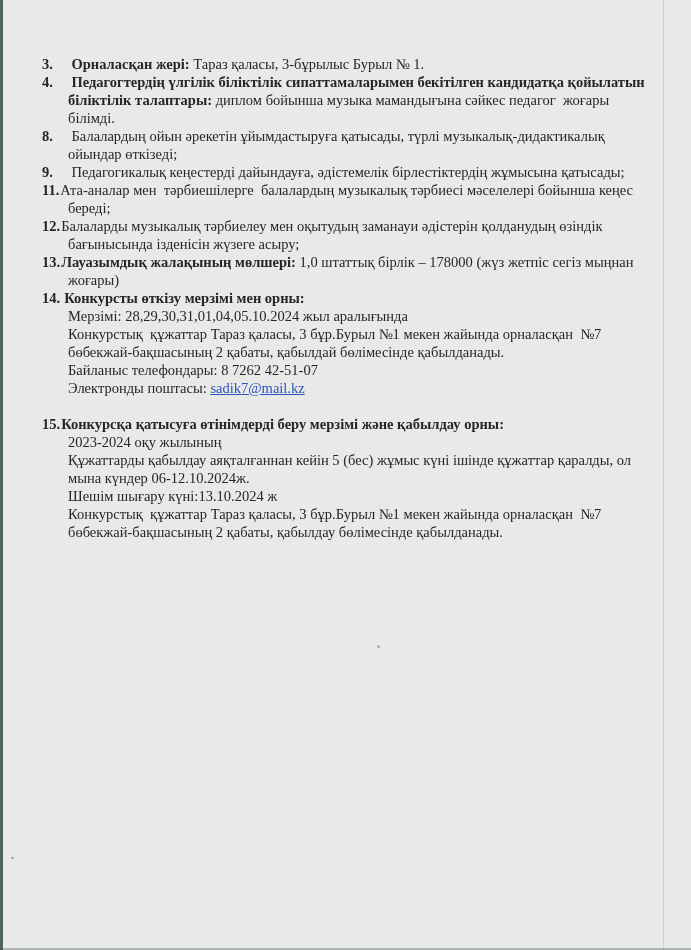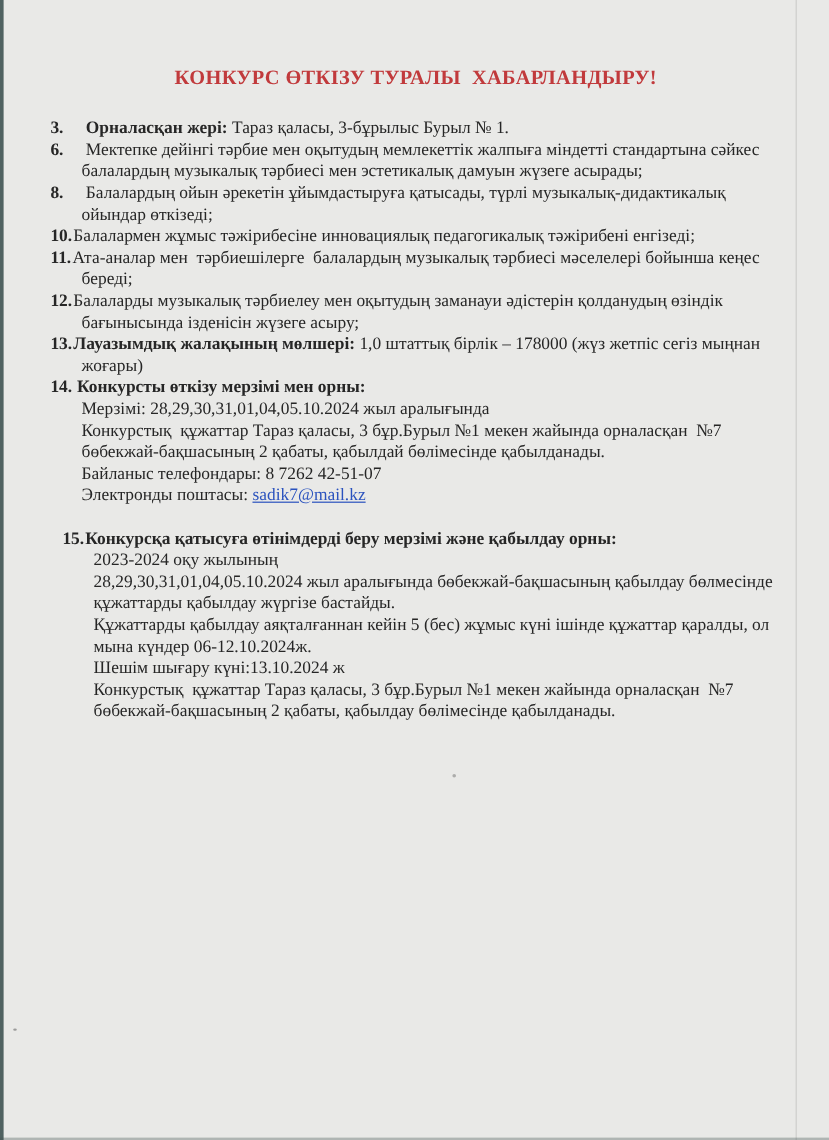--- a/index.html
+++ b/index.html
@@ -36,63 +36,64 @@
     padding-left:26px;
     text-indent:-26px;
     margin:0;
   }
   .item .num{font-weight:bold;}
   .num.s{margin-right:15px;}   
   .num.d{margin-right:1px;}    
   .num.m{margin-right:4px;}    
   .item .bold{font-weight:bold;}
   .detail{padding-left:26px;text-indent:0;margin:0;}
-  .gap-before{margin-top:18px;margin-left:10px;}
+  .gap-before{margin-top:18px;}
   a.link{color:#2a52be;text-decoration:underline;cursor:pointer;}
 </style>
 </head>
 <body>
 
 <div class="edge-left"></div>
 <div class="edge-right-fold"></div>
 <div class="edge-bottom"></div>
 <div class="speck1"></div>
 <div class="speck2"></div>
 
 <div class="sheet">
 
-  <h1 class="doc-title">КОНКУРС ӨТКІЗУ ТУРАЛЫ &nbsp;ХАБАРЛАНДЫРУ!</h1>
 
   <div class="list">
 
 
 
     <p class="item">
       <span class="num s">3.</span>
       <span class="bold">Орналасқан жері:</span>
       <span>Тараз қаласы, 3-бұрылыс Бурыл № 1.</span>
     </p>
 
+    <p class="item">
+      <span class="num s">4.</span>
+      <span class="bold">Педагогтердің үлгілік біліктілік сипаттамаларымен бекітілген кандидатқа қойылатын біліктілік талаптары:</span>
+      <span>диплом бойынша музыка мамандығына сәйкес педагог &nbsp;жоғары білімді.</span>
+    </p>
 
 
-    <p class="item">
-      <span class="num s">6.</span>
-      <span>Мектепке дейінгі тәрбие мен оқытудың мемлекеттік жалпыға міндетті стандартына сәйкес балалардың музыкалық тәрбиесі мен эстетикалық дамуын жүзеге асырады;</span>
-    </p>
 
 
     <p class="item">
       <span class="num s">8.</span>
       <span>Балалардың ойын әрекетін ұйымдастыруға қатысады, түрлі музыкалық-дидактикалық ойындар өткізеді;</span>
     </p>
 
+    <p class="item">
+      <span class="num s">9.</span>
+      <span>Педагогикалық кеңестерді дайындауға, әдістемелік бірлестіктердің жұмысына қатысады;</span>
+    </p>
 
-    <p class="item">
-      <span class="num d">10.</span><span>Балалармен жұмыс тәжірибесіне инновациялық педагогикалық тәжірибені енгізеді;</span>
-    </p>
 
     <p class="item">
       <span class="num d">11.</span><span>Ата-аналар мен &nbsp;тәрбиешілерге &nbsp;балалардың музыкалық тәрбиесі мәселелері бойынша кеңес береді;</span>
     </p>
 
     <p class="item">
       <span class="num d">12.</span><span>Балаларды музыкалық тәрбиелеу мен оқытудың заманауи әдістерін қолданудың өзіндік бағынысында ізденісін жүзеге асыру;</span>
     </p>
 
     <p class="item">
@@ -110,20 +111,19 @@
       <p class="detail">
         <span>Электронды поштасы: </span><a class="link">sadik7@mail.kz</a>
       </p>
     </div>
 
     <div class="gap-before">
       <p class="item">
         <span class="num d">15.</span><span class="bold">Конкурсқа қатысуға өтінімдерді беру мерзімі және қабылдау орны:</span>
       </p>
       <p class="detail">2023-2024 оқу жылының</p>
-      <p class="detail">28,29,30,31,01,04,05.10.2024 жыл аралығында бөбекжай-бақшасының қабылдау бөлмесінде құжаттарды қабылдау жүргізе бастайды.</p>
       <p class="detail">Құжаттарды қабылдау аяқталғаннан кейін 5 (бес) жұмыс күні ішінде құжаттар қаралды, ол мына күндер 06-12.10.2024ж.</p>
       <p class="detail">Шешім шығару күні:13.10.2024 ж</p>
       <p class="detail">Конкурстық &nbsp;құжаттар Тараз қаласы, 3 бұр.Бурыл №1 мекен жайында орналасқан &nbsp;№7 бөбекжай-бақшасының 2 қабаты, қабылдау бөлімесінде қабылданады.</p>
     </div>
 
   </div>
 </div>
 
 </body></html>

